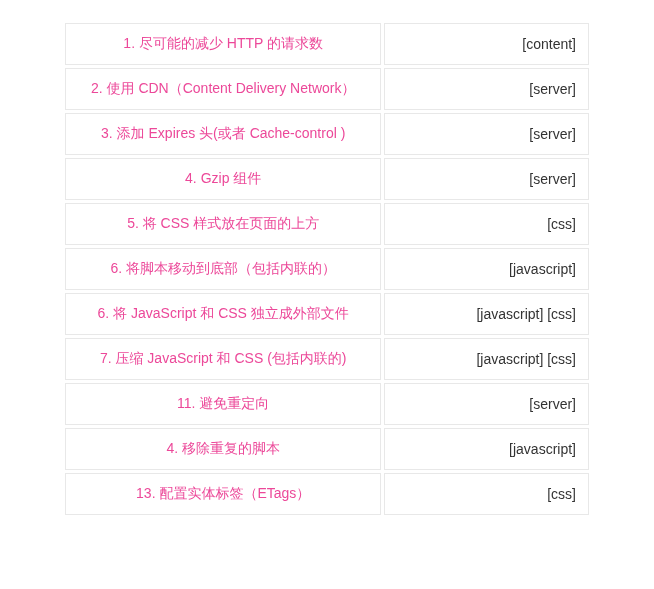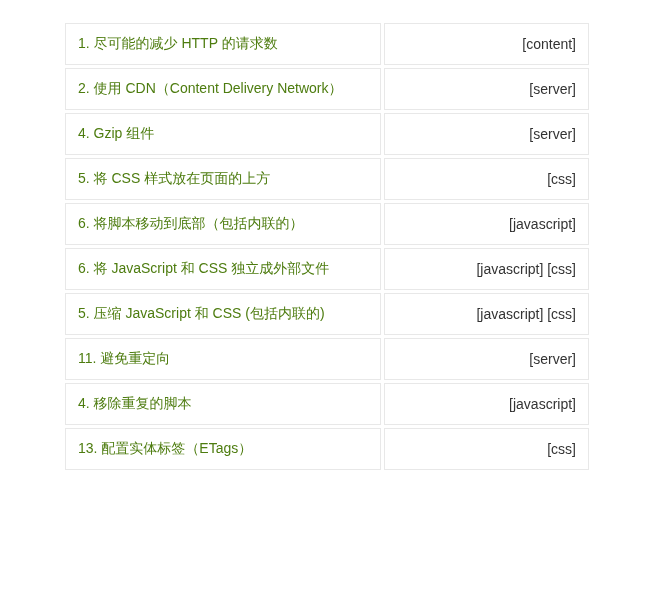--- a/index.html
+++ b/index.html
@@ -21,22 +21,22 @@
       border-spacing: 3px;
     }
     .table td {
       border: 1px solid #e8e8e8;
       padding: 11px 12px;
       vertical-align: middle;
       background: #fff;
     }
     .col-rule {
       width: 300px;
-      text-align: left;
-      color: #4d7c0f;
+      text-align: center;
+      color: #ec4899;
     }
     .col-tags {
       width: 194px;
       text-align: right;
       color: #333;
     }
   </style>
 </head>
 <body>
 
@@ -44,37 +44,41 @@
   <tbody>
       <tr>
         <td class="col-rule">1. 尽可能的减少 HTTP 的请求数</td>
         <td class="col-tags">[content]</td>
       </tr>
       <tr>
         <td class="col-rule">2. 使用 CDN（Content Delivery Network）</td>
         <td class="col-tags">[server]</td>
       </tr>
       <tr>
+        <td class="col-rule">3. 添加 Expires 头(或者 Cache-control )</td>
+        <td class="col-tags">[server]</td>
+      </tr>
+      <tr>
         <td class="col-rule">4. Gzip 组件</td>
         <td class="col-tags">[server]</td>
       </tr>
       <tr>
         <td class="col-rule">5. 将 CSS 样式放在页面的上方</td>
         <td class="col-tags">[css]</td>
       </tr>
       <tr>
         <td class="col-rule">6. 将脚本移动到底部（包括内联的）</td>
         <td class="col-tags">[javascript]</td>
       </tr>
       <tr>
         <td class="col-rule">6. 将 JavaScript 和 CSS 独立成外部文件</td>
         <td class="col-tags">[javascript] [css]</td>
       </tr>
       <tr>
-        <td class="col-rule">5. 压缩 JavaScript 和 CSS (包括内联的)</td>
+        <td class="col-rule">7. 压缩 JavaScript 和 CSS (包括内联的)</td>
         <td class="col-tags">[javascript] [css]</td>
       </tr>
       <tr>
         <td class="col-rule">11. 避免重定向</td>
         <td class="col-tags">[server]</td>
       </tr>
       <tr>
         <td class="col-rule">4. 移除重复的脚本</td>
         <td class="col-tags">[javascript]</td>
       </tr>

